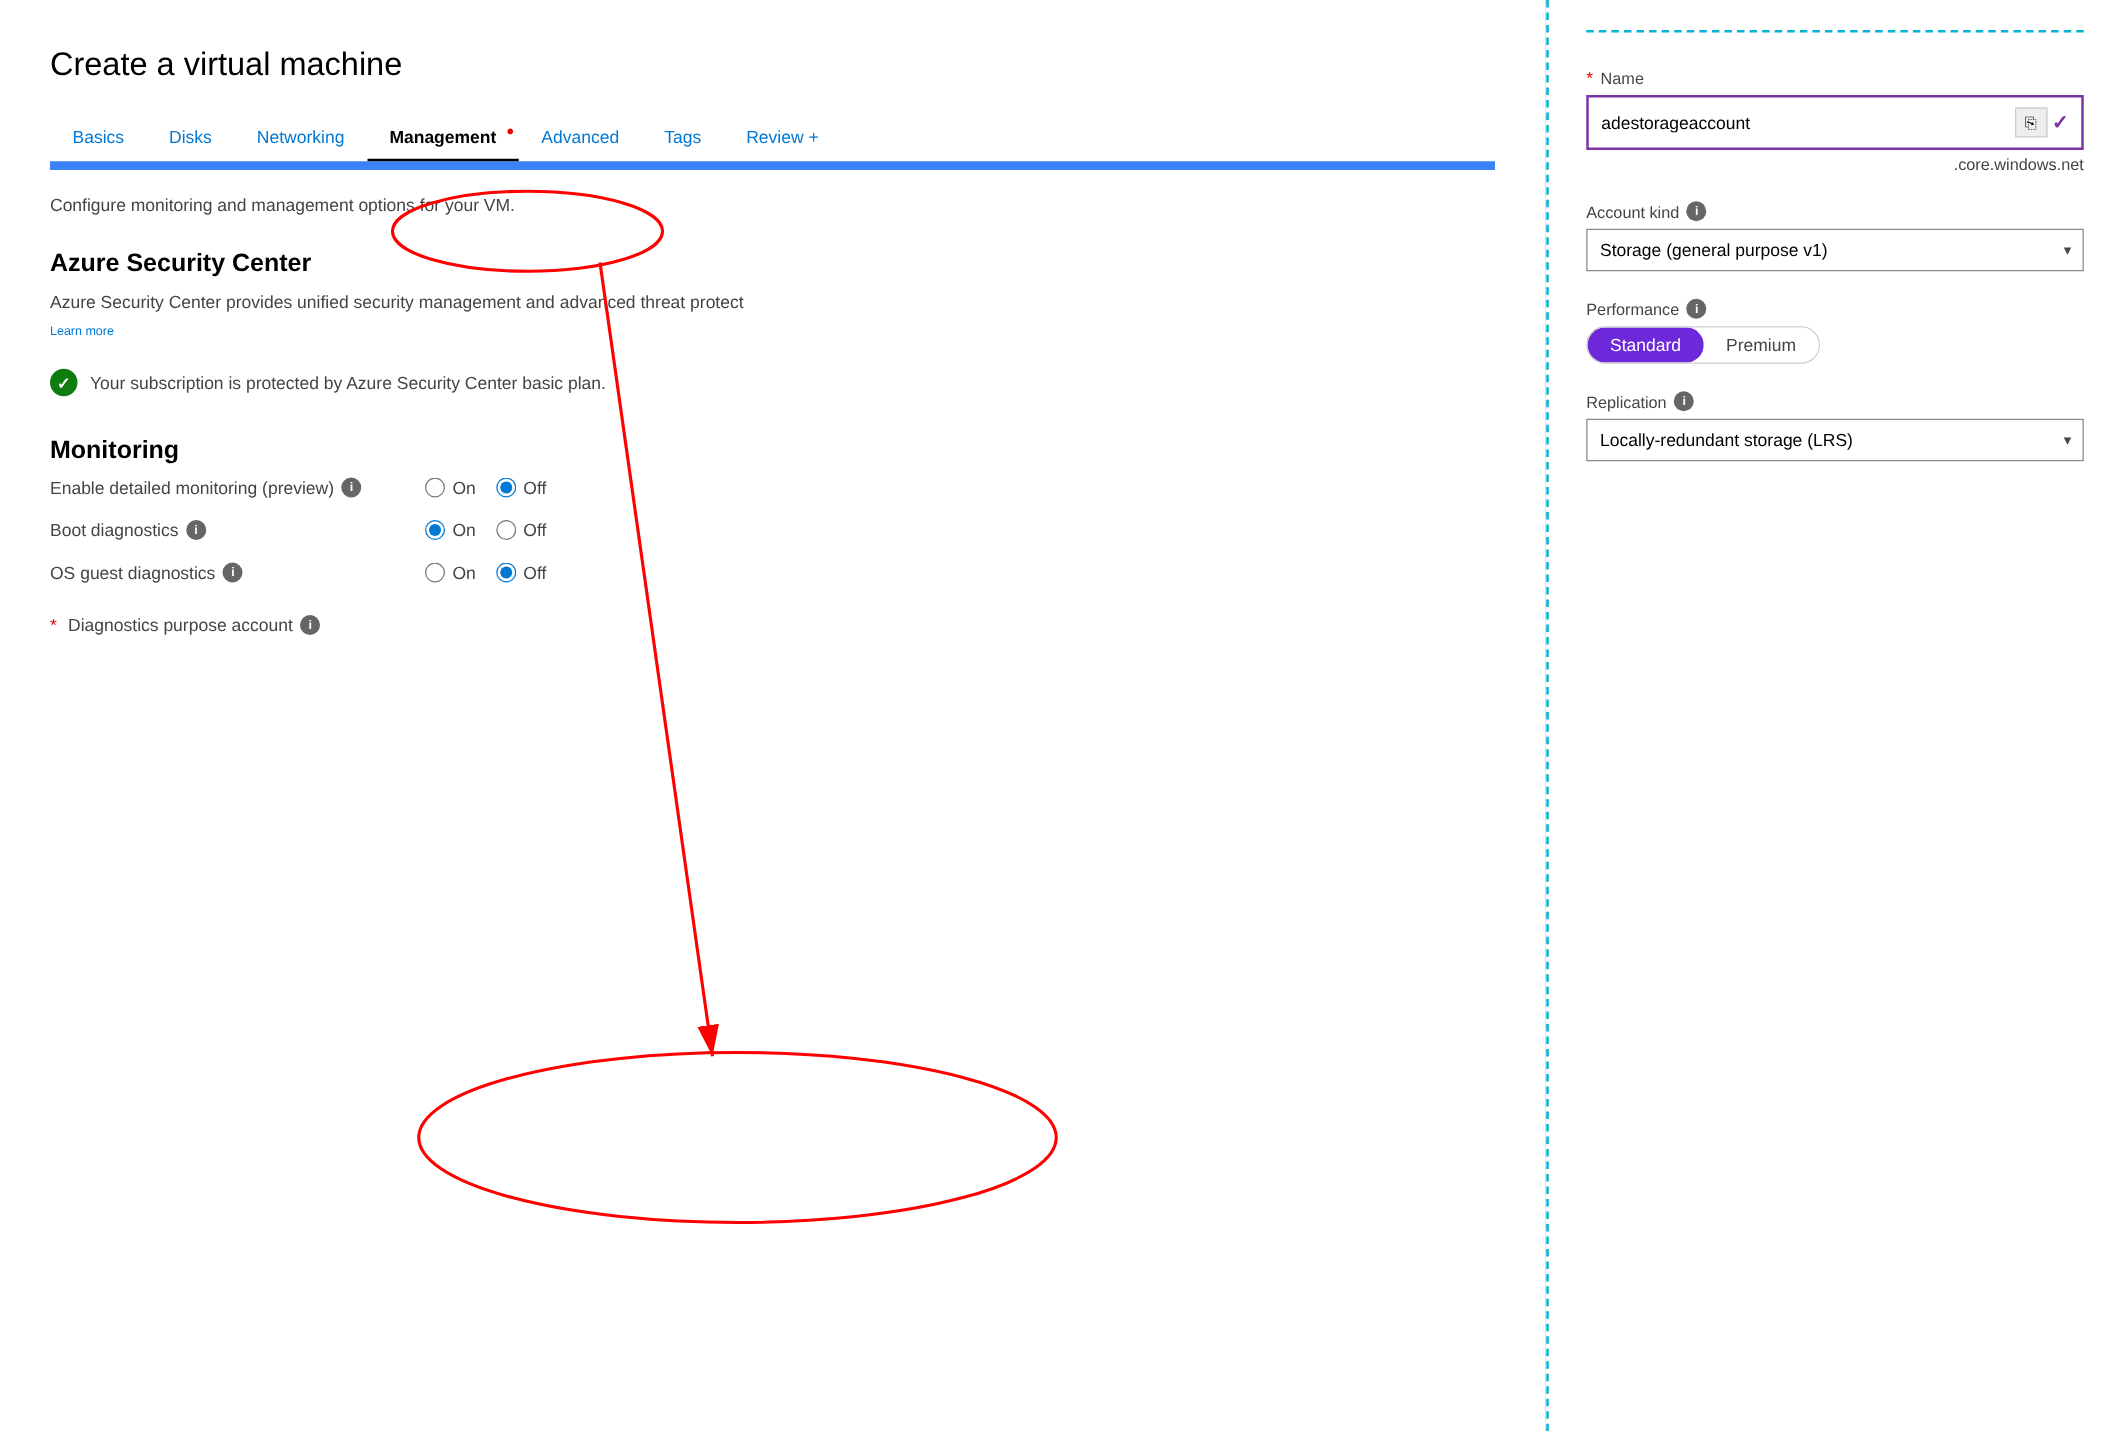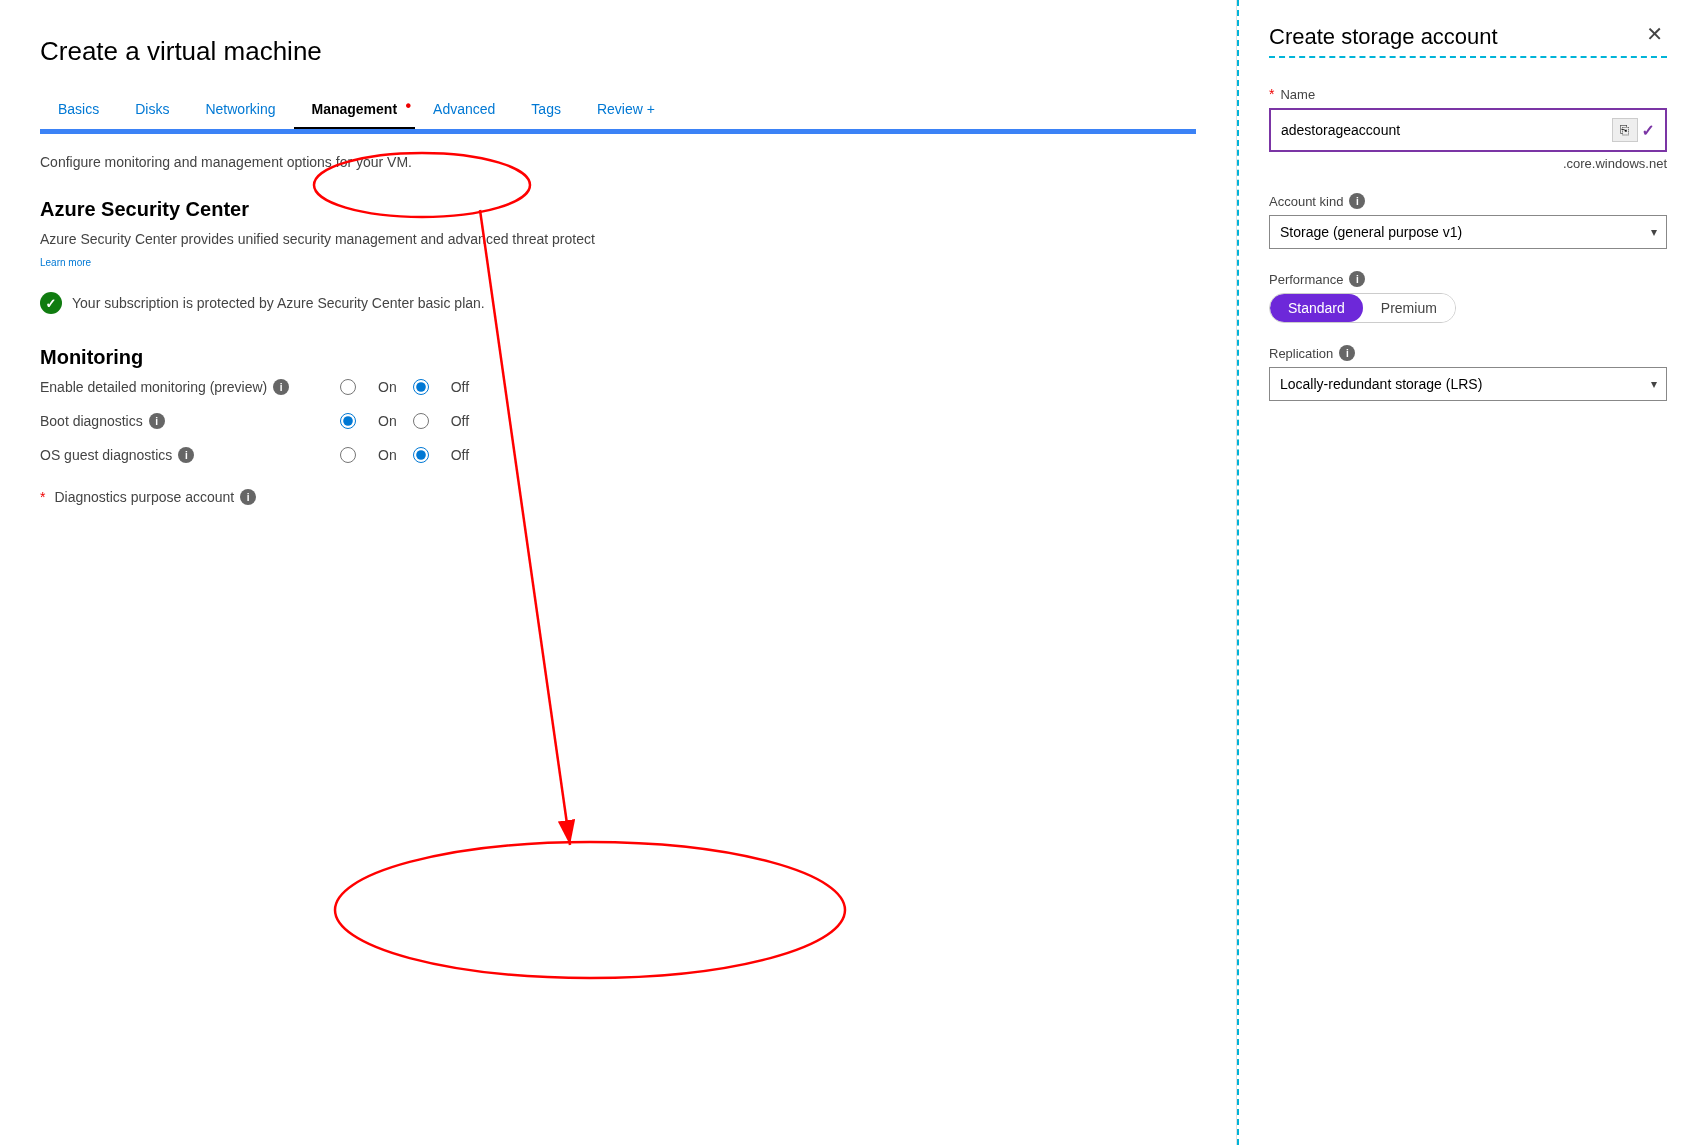--- a/index.html
+++ b/index.html
@@ -25,21 +25,21 @@
     .page-title {
       font-size: 26px;
       font-weight: 300;
       color: #000;
       margin-bottom: 24px;
     }
 
     
     .tabs {
       display: flex;
-      border-bottom: 5px solid #3b82f6;
+      border-bottom: 7px solid #3b82f6;
       margin-bottom: 20px;
       gap: 0;
     }
     .tab {
       padding: 10px 18px;
       color: #0078d4;
       cursor: pointer;
       font-size: 14px;
       text-decoration: none;
       border-bottom: 2px solid transparent;
@@ -152,21 +152,21 @@
 
     .radio-group {
       display: flex;
       align-items: center;
       gap: 16px;
     }
 
     .radio-option {
       display: flex;
       align-items: center;
-      gap: 22px;
+      gap: 6px;
       cursor: pointer;
       font-size: 14px;
       color: #444;
     }
 
     input[type="radio"] {
       width: 16px;
       height: 16px;
       cursor: pointer;
       accent-color: #0078d4;
@@ -473,24 +473,20 @@
     <line x1="480" y1="210" x2="570" y2="845" stroke="red" stroke-width="2.5" marker-end="url(#arrowhead)"></line>
     <defs>
       <marker id="arrowhead" markerWidth="10" markerHeight="7" refX="10" refY="3.5" orient="auto">
         <polygon points="0 0, 10 3.5, 0 7" fill="red"></polygon>
       </marker>
     </defs>
   </svg>
 </div>
 
 <div class="right-panel">
-  <div class="panel-header">
-    <h2 class="panel-title">Create storage account</h2>
-    <button class="close-btn">✕</button>
-  </div>
   <hr class="panel-divider">
 
   <div class="field-group">
     <div class="field-label">
       <span class="required-star">*</span>
       <span>Name</span>
     </div>
     <div class="text-input">
       <input type="text" value="adestorageaccount" style="border: none; outline: none; font-size: 14px; width: 80%; color: rgb(0, 0, 0);">
       <div class="input-icons">

